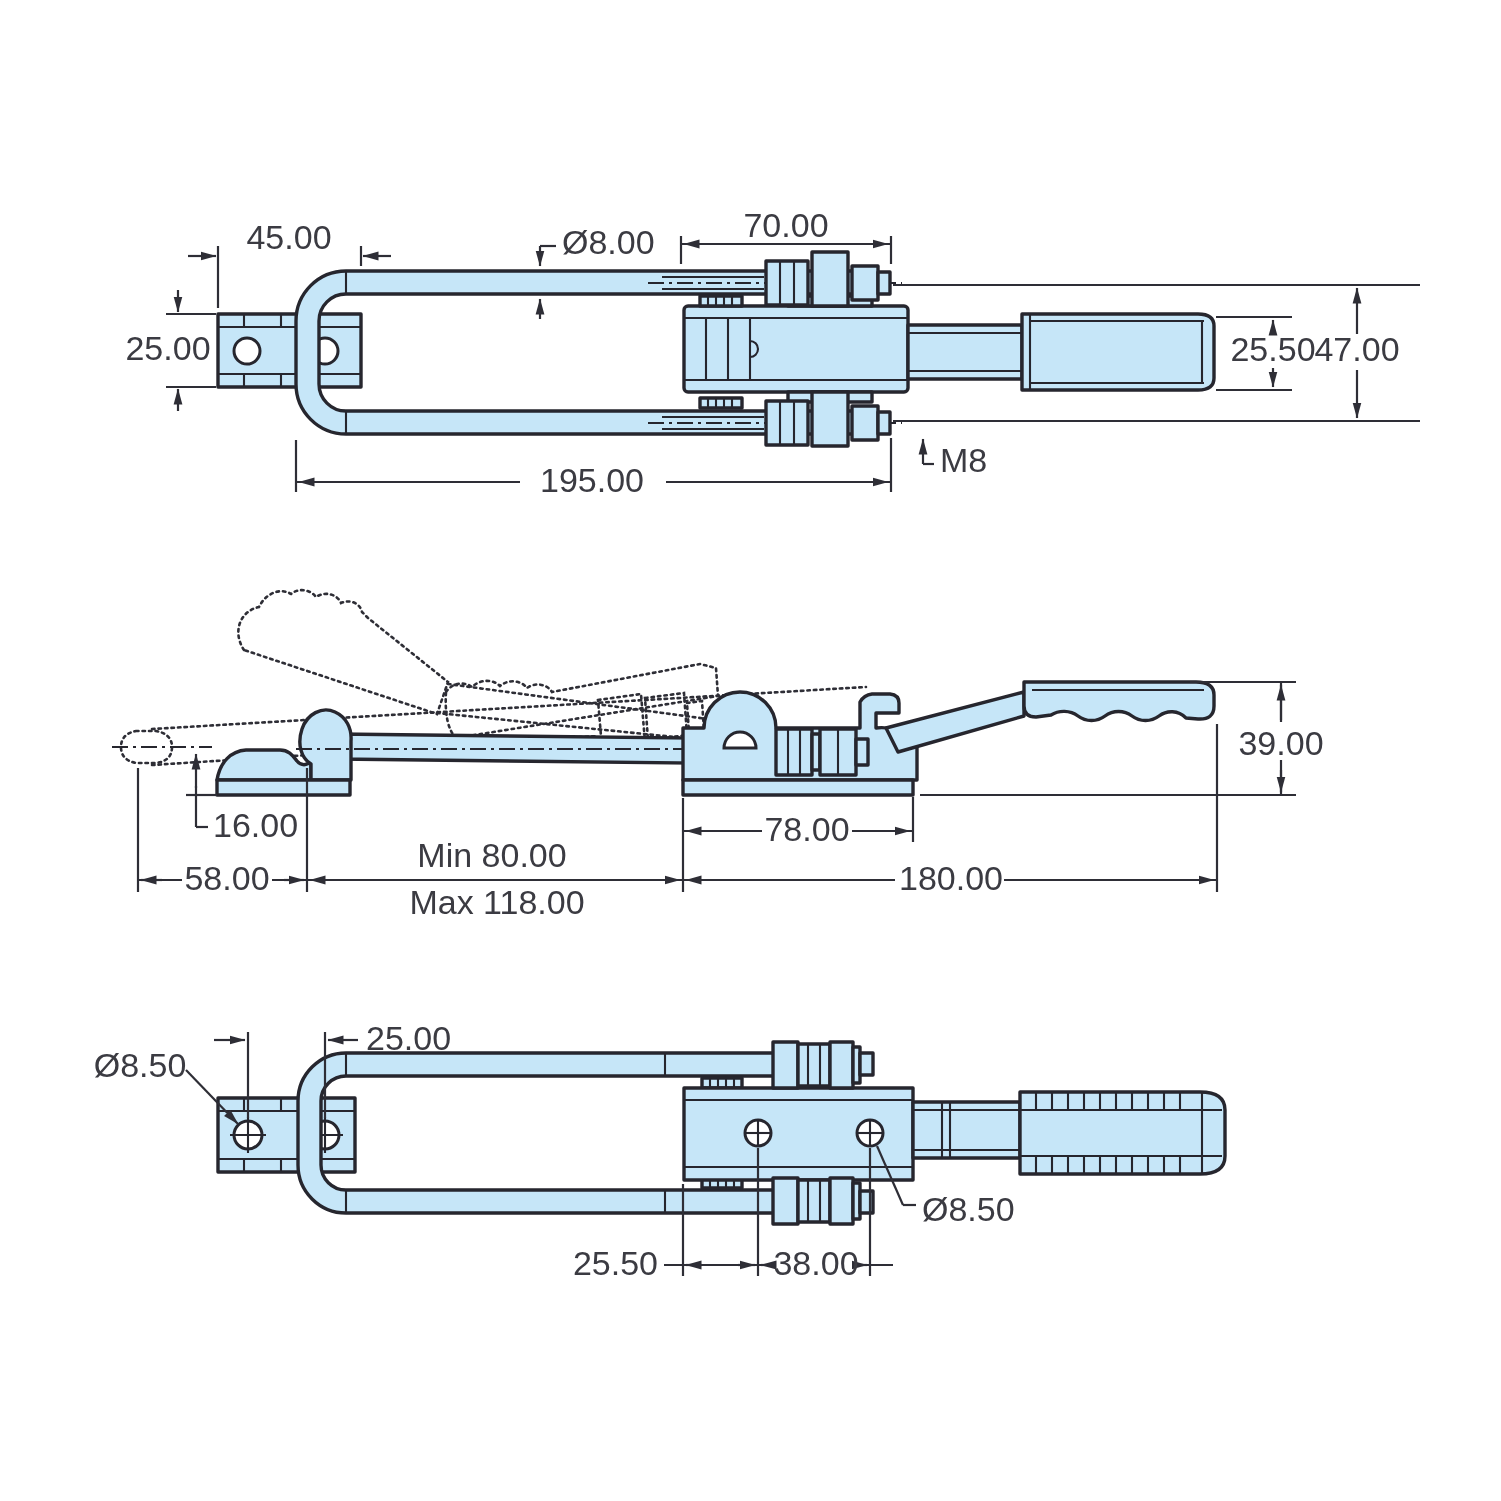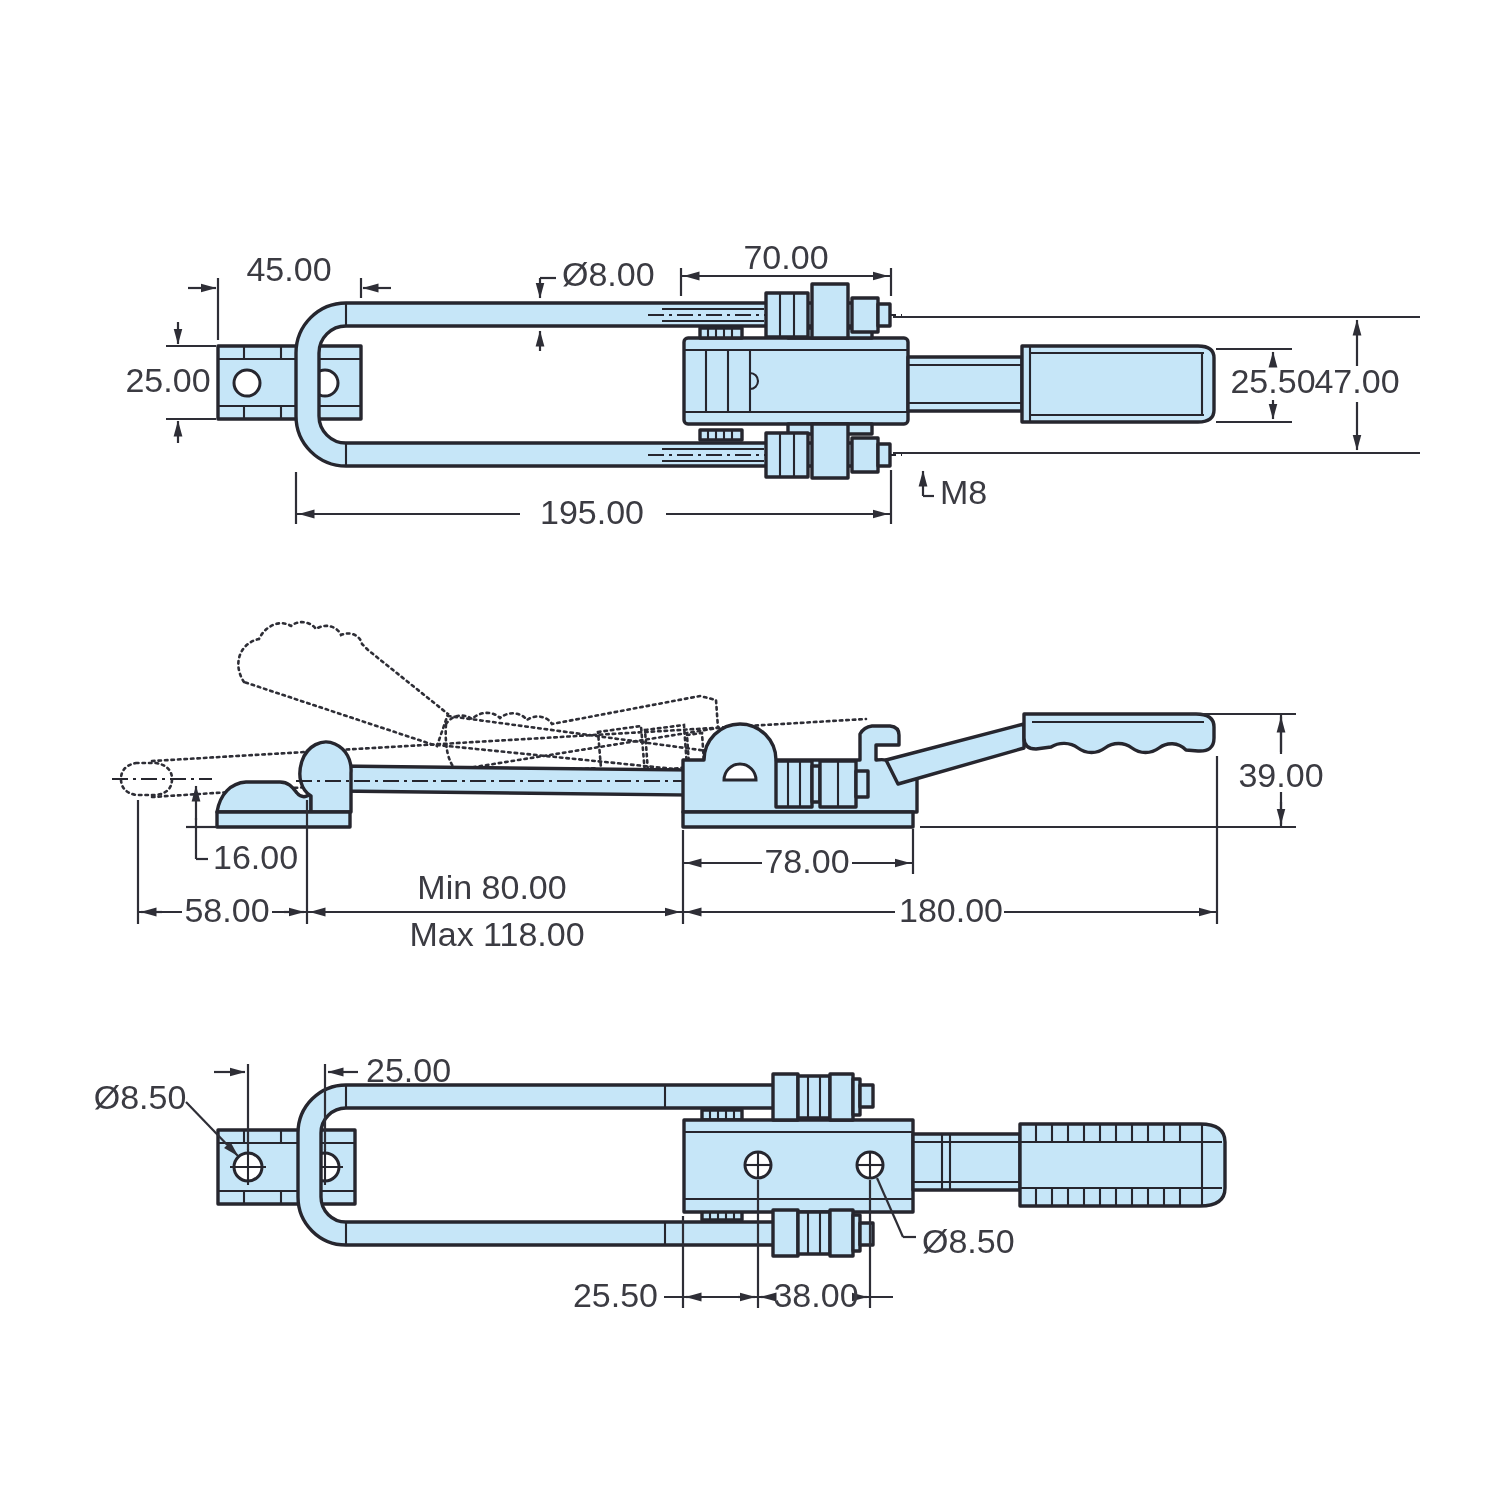--- a/index.html
+++ b/index.html
@@ -1,16 +1,16 @@
 <!DOCTYPE html>
 <html><head>
 <meta charset="utf-8">
 <style>
   html,body{margin:0;padding:0;background:#ffffff;}
-  .stage{width:1501px;height:1349px;background:#fff;position:relative;font-family:"Liberation Sans",sans-serif;margin-top:32px;}
+  .stage{width:1501px;height:1349px;background:#fff;position:relative;font-family:"Liberation Sans",sans-serif;}
   svg{display:block;}
   .o{fill:#c6e6f8;stroke:#26262e;stroke-width:3.4;stroke-linejoin:round;}
   .w{fill:#ffffff;stroke:#26262e;stroke-width:3;}
   .t{stroke:#26262e;stroke-width:2.1;fill:none;}
   .d{stroke:#2e2e36;stroke-width:2.2;fill:none;}
   .cl{stroke:#26262e;stroke-width:2;fill:none;stroke-dasharray:16 5 3 5;}
   .dot{stroke:#2e2e36;stroke-width:2.6;fill:none;stroke-dasharray:2.5 4;stroke-linecap:round;}
   .lab{font-family:"Liberation Sans",sans-serif;font-size:34px;fill:#3b3b42;}
 </style>
 </head>

